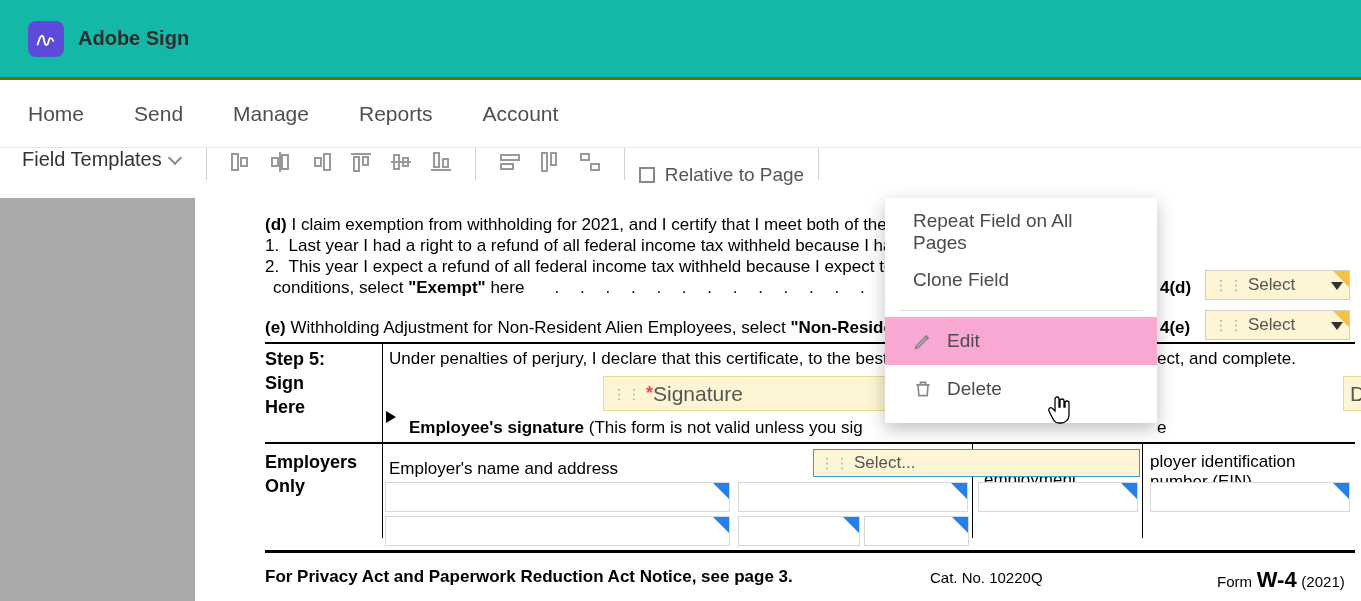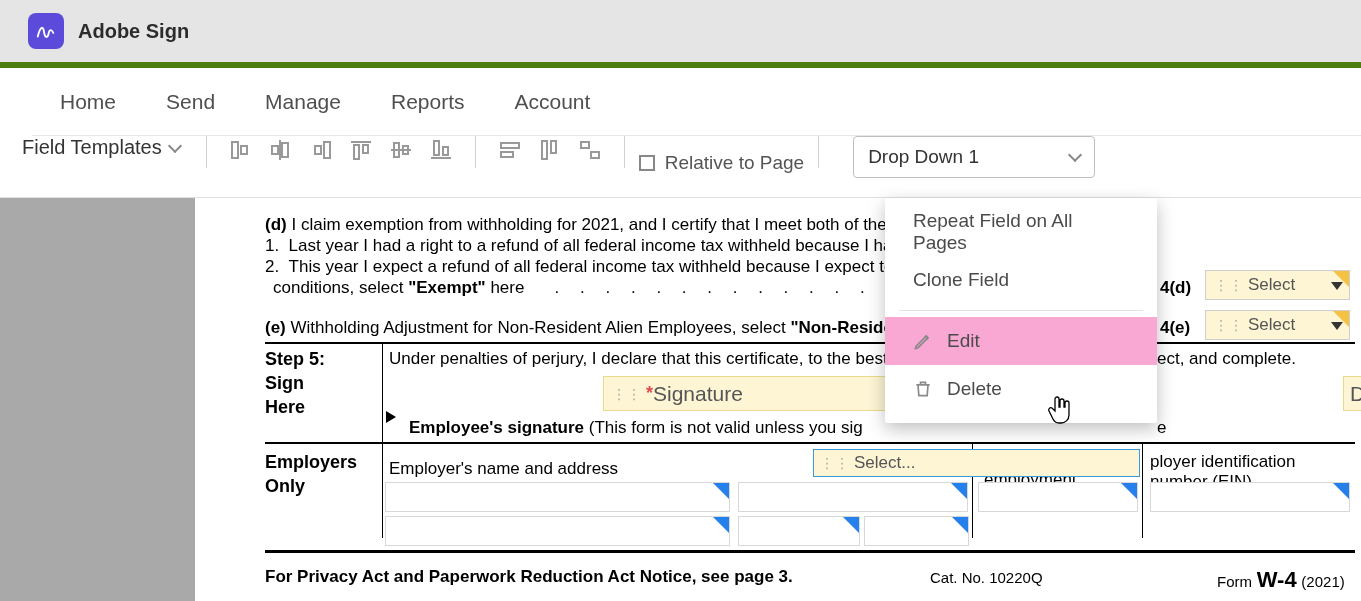--- a/index.html
+++ b/index.html
@@ -1,22 +1,22 @@
 <!DOCTYPE html>
 <html><head>
 <meta charset="utf-8">
 <style>
 * { box-sizing: border-box; margin: 0; padding: 0; }
 body { font-family: -apple-system, BlinkMacSystemFont, "Segoe UI", Arial, sans-serif; width: 1361px; height: 601px; background: #fff; overflow: hidden; position: relative; }
 
-.header { background: #e5e5e5; height: 68px; display: flex; align-items: center; padding: 0 28px; border-bottom: 6px solid #4d7c0f; }
+.header { background: #14b8a6; height: 80px; display: flex; align-items: center; padding: 0 28px; border-bottom: 3px solid #4d7c0f; }
 .logo { width: 36px; height: 36px; background: #5c4bdb; border-radius: 8px; display: flex; align-items: center; justify-content: center; margin-right: 14px; }
 .app-title { font-size: 20px; font-weight: 600; color: #2c2c2c; }
 
-.nav { height: 68px; display: flex; align-items: center; padding: 0 18px; border-bottom: 1px solid #e8e8e8; gap: 30px; margin-left: 32px; }
+.nav { height: 68px; display: flex; align-items: center; padding: 0 18px; border-bottom: 1px solid #e8e8e8; gap: 30px; }
 .nav-item { font-size: 21px; color: #4f4f4f; cursor: pointer; padding: 8px 10px; }
 
 .toolbar { height: 62px; display: flex; align-items: flex-start; padding: 0 10px; border-bottom: 1px solid #e0e0e0; gap: 0; }
 .fieldtmpl { font-size: 20px; color: #333; padding: 0 12px; display: flex; align-items: center; gap: 8px; cursor: pointer; }
 .tb-divider { width: 1px; height: 32px; background: #d0d0d0; margin: 0 14px; }
 .tb-icon { width: 28px; height: 28px; display: flex; align-items: center; justify-content: center; margin: 0 6px; cursor: pointer; color: #999; }
 .relative-page { display: flex; align-items: center; gap: 10px; font-size: 19px; color: #555; cursor: pointer; margin-top: 16px; }
 .sq { width: 16px; height: 16px; border: 2px solid #888; display: inline-block; }
 .dropdown { margin-left: 20px; border: 1px solid #bfbfbf; border-radius: 4px; height: 42px; width: 242px; display: flex; align-items: center; justify-content: space-between; padding: 0 14px; font-size: 19px; color: #333; cursor: pointer; }
 
@@ -136,24 +136,20 @@
         <rect x="3" y="4" width="8" height="6"></rect>
         <rect x="13" y="14" width="8" height="6"></rect>
       </svg>
     </div>
   <div class="tb-divider"></div>
   <div class="relative-page">
     <span class="sq"></span>
     <span>Relative to Page</span>
   </div>
   <div class="tb-divider"></div>
-  <div class="dropdown">
-    <span>Drop Down 1</span>
-    <span class="chev"></span>
-  </div>
 </div>
 
 <div class="canvas-area">
   <div class="page">
 
     <div class="doc-text" style="left:70px; top:16px;">
       <span class="bold">(d)</span>&nbsp;<span>I claim exemption from withholding for 2021, and I certify that I meet both of the foll</span>
     </div>
     <div class="doc-text" style="left:70px; top:37px;">1.&nbsp;&nbsp;Last year I had a right to a refund of all federal income tax withheld because I had n</div>
     <div class="doc-text" style="left:70px; top:58px;">2.&nbsp;&nbsp;This year I expect a refund of all federal income tax withheld because I expect to ha</div>

